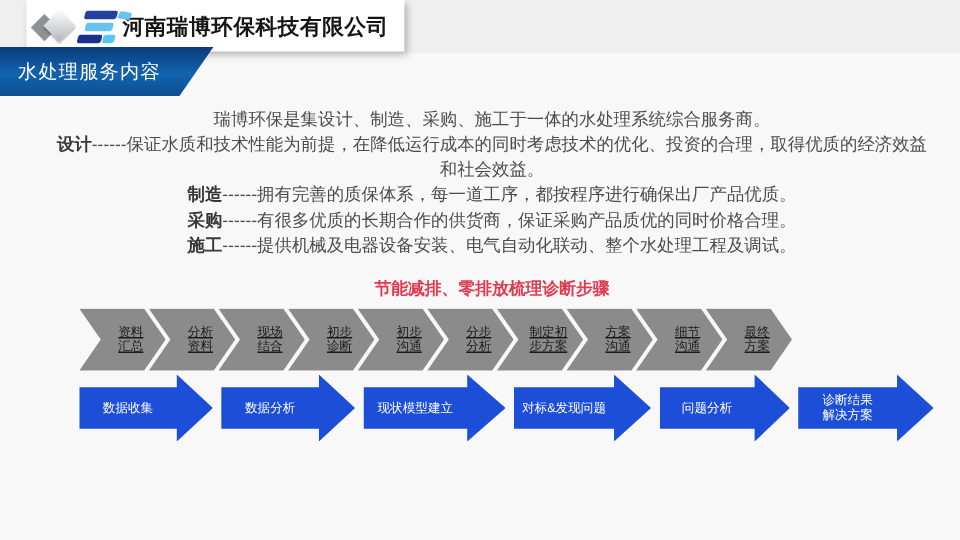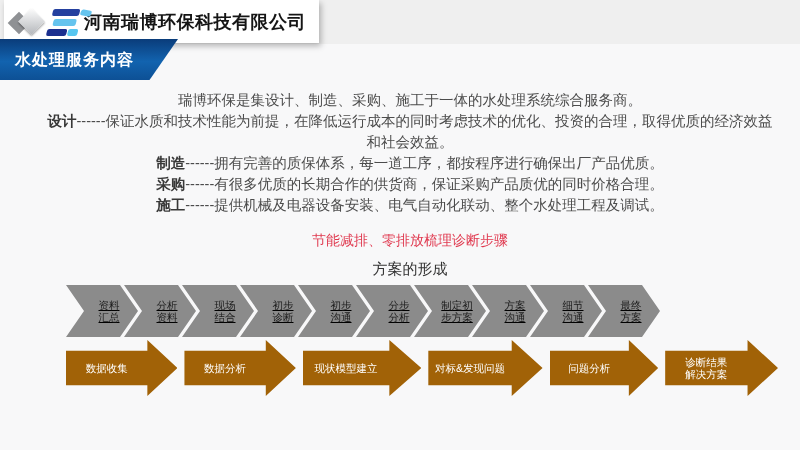--- a/index.html
+++ b/index.html
@@ -1,58 +1,58 @@
 <!DOCTYPE html>
 <html><head>
 <meta charset="utf-8">
 <style>
   html,body{margin:0;padding:0;}
   body{font-family:"Liberation Sans","DejaVu Sans",sans-serif;}
   .slide{position:relative;width:800px;height:450px;background:#f8f8f9;overflow:hidden;}
 
   
   .top-band{position:absolute;left:0;top:0;width:800px;height:44px;background:#efefef;}
-  .logo-box{position:absolute;left:4px;top:0;width:315px;height:43px;background:#ffffff;
+  .logo-box{position:absolute;left:22px;top:0;width:315px;height:43px;background:#ffffff;
     box-shadow:2px 3px 6px rgba(0,0,0,.28);display:flex;align-items:center;z-index:2;}
   .logo-mark{position:relative;width:80px;height:40px;flex:0 0 80px;}
   .d1{position:absolute;left:7px;top:13px;width:16px;height:16px;background:#8f9194;transform:rotate(45deg);}
   .d2{position:absolute;left:18px;top:10px;width:19px;height:19px;background:linear-gradient(135deg,#fdfdfd,#b4b7bb);
       transform:rotate(45deg);box-shadow:1px 1px 2px rgba(0,0,0,.35);}
   .stripes{position:absolute;left:44px;top:7px;width:44px;height:28px;transform:skewX(-14deg);}
   .s1a{position:absolute;left:2px;top:0;width:27px;height:7px;background:#24409f;border-radius:2px;}
   .s1b{position:absolute;left:30px;top:1px;width:11px;height:6px;background:#66c4ee;border-radius:2px;transform:rotate(10deg);}
   .s2{position:absolute;left:5px;top:10px;width:23px;height:7px;background:#66c4ee;border-radius:2px;}
   .s3a{position:absolute;left:1px;top:20px;width:20px;height:7px;background:#1b2f8f;border-radius:2px;}
   .s3b{position:absolute;left:22px;top:20px;width:10px;height:7px;background:#58c6f0;border-radius:2px;}
   .company{font-size:18px;font-weight:bold;color:#151515;letter-spacing:.5px;white-space:nowrap;}
 
   .banner{position:absolute;left:0;top:39px;width:178px;height:41px;z-index:3;
     background:linear-gradient(180deg,#0a3c7a 0%,#1263af 55%,#0d5095 100%);
     clip-path:polygon(0 0,100% 0,84% 100%,0 100%);
     display:flex;align-items:center;padding-left:15px;box-sizing:border-box;}
-  .banner span{color:#ffffff;font-size:16px;font-weight:bold;padding-top:2px;letter-spacing:1px;}
+  .banner span{color:#ffffff;font-size:16px;font-weight:normal;padding-top:2px;letter-spacing:1px;}
 
   
   .content{position:absolute;left:42px;top:90px;width:736px;}
   .content p{margin:0;font-size:14.5px;line-height:21px;color:#4c4c4c;text-align:center;}
   .content b{color:#383838;}
-  .red-head{margin-top:14px !important;font-weight:normal;color:#e03a50 !important;font-size:14px !important;}
+  .red-head{margin-top:14px !important;font-weight:bold;color:#e03a50 !important;font-size:14px !important;}
   .sec-label{margin-top:7px !important;font-size:15px !important;color:#333333 !important;}
 
   
   .chev-row{display:flex;margin:6px 0 0 24px;height:52px;text-decoration:underline;}
   .chev{flex:0 0 72px;width:72px;height:52px;margin-right:-14px;background:#8b8b8b;
     clip-path:polygon(0 0,calc(100% - 18px) 0,100% 50%,calc(100% - 18px) 100%,0 100%,18px 50%);
     display:flex;flex-direction:column;align-items:center;justify-content:center;
     font-size:10.5px;line-height:12.5px;color:#1c1c1c;text-align:center;
     padding-left:14px;box-sizing:border-box;}
 
   
   .arrow-row{display:flex;align-items:center;gap:7px;margin:2px 0 0 24px;height:58px;}
-  .barrow{position:relative;height:56px;background:#a16207;
+  .barrow{position:relative;height:56px;background:#1d4ed8;
     clip-path:polygon(0 19%,73% 19%,73% 0,100% 50%,73% 100%,73% 81%,0 81%);padding-left:47px;}
   .barrow .lbl{position:absolute;left:0;top:50%;transform:translateY(-50%);width:73%;
     text-align:center;color:#ffffff;font-size:10.5px;line-height:12px;}
   .aw1{width:92px;} .aw2{width:92px;} .aw3{width:102px;} .aw4{width:96px;text-decoration:underline;} .aw5{width:88px;} .aw6{width:94px;}
 </style>
 </head>
 <body>
 
 <div class="slide">
   <div class="top-band"></div>
@@ -82,21 +82,20 @@
     <p><b>设计</b><span>------</span><span>保证水质和技术性能为前提，在降低运行成本的同时考虑技术的优化、投资的合理，取得优质的经济效益和社会效益。</span></p>
 
     <p><b>制造</b><span>------</span><span>拥有完善的质保体系，每一道工序，都按程序进行确保出厂产品优质。</span></p>
 
     <p><b>采购</b><span>------</span><span>有很多优质的长期合作的供货商，保证采购产品质优的同时价格合理。</span></p>
 
     <p><b>施工</b><span>------</span><span>提供机械及电器设备安装、电气自动化联动、整个水处理工程及调试。</span></p>
 
     <p class="red-head">节能减排、零排放梳理诊断步骤</p>
 
-    <p class="sec-label">方案的形成</p>
 
     <div class="chev-row">
       <div class="chev">
           <span>资料</span>
           <span>汇总</span>
         </div>
       <div class="chev">
           <span>分析</span>
           <span>资料</span>
         </div>

